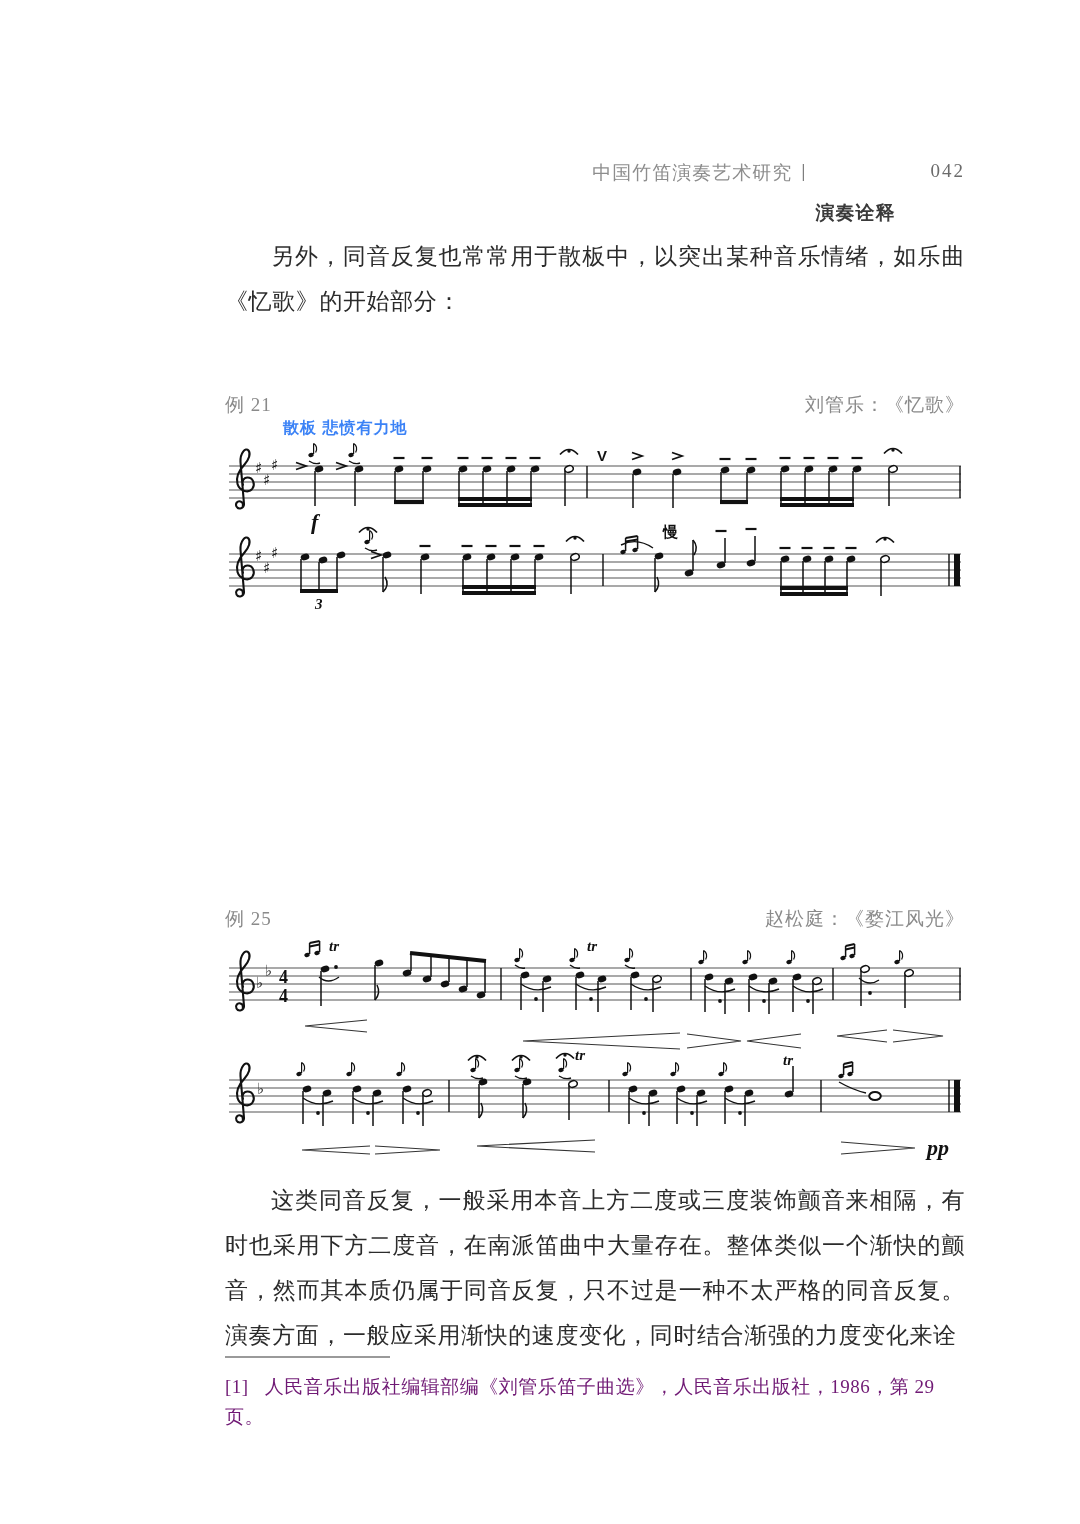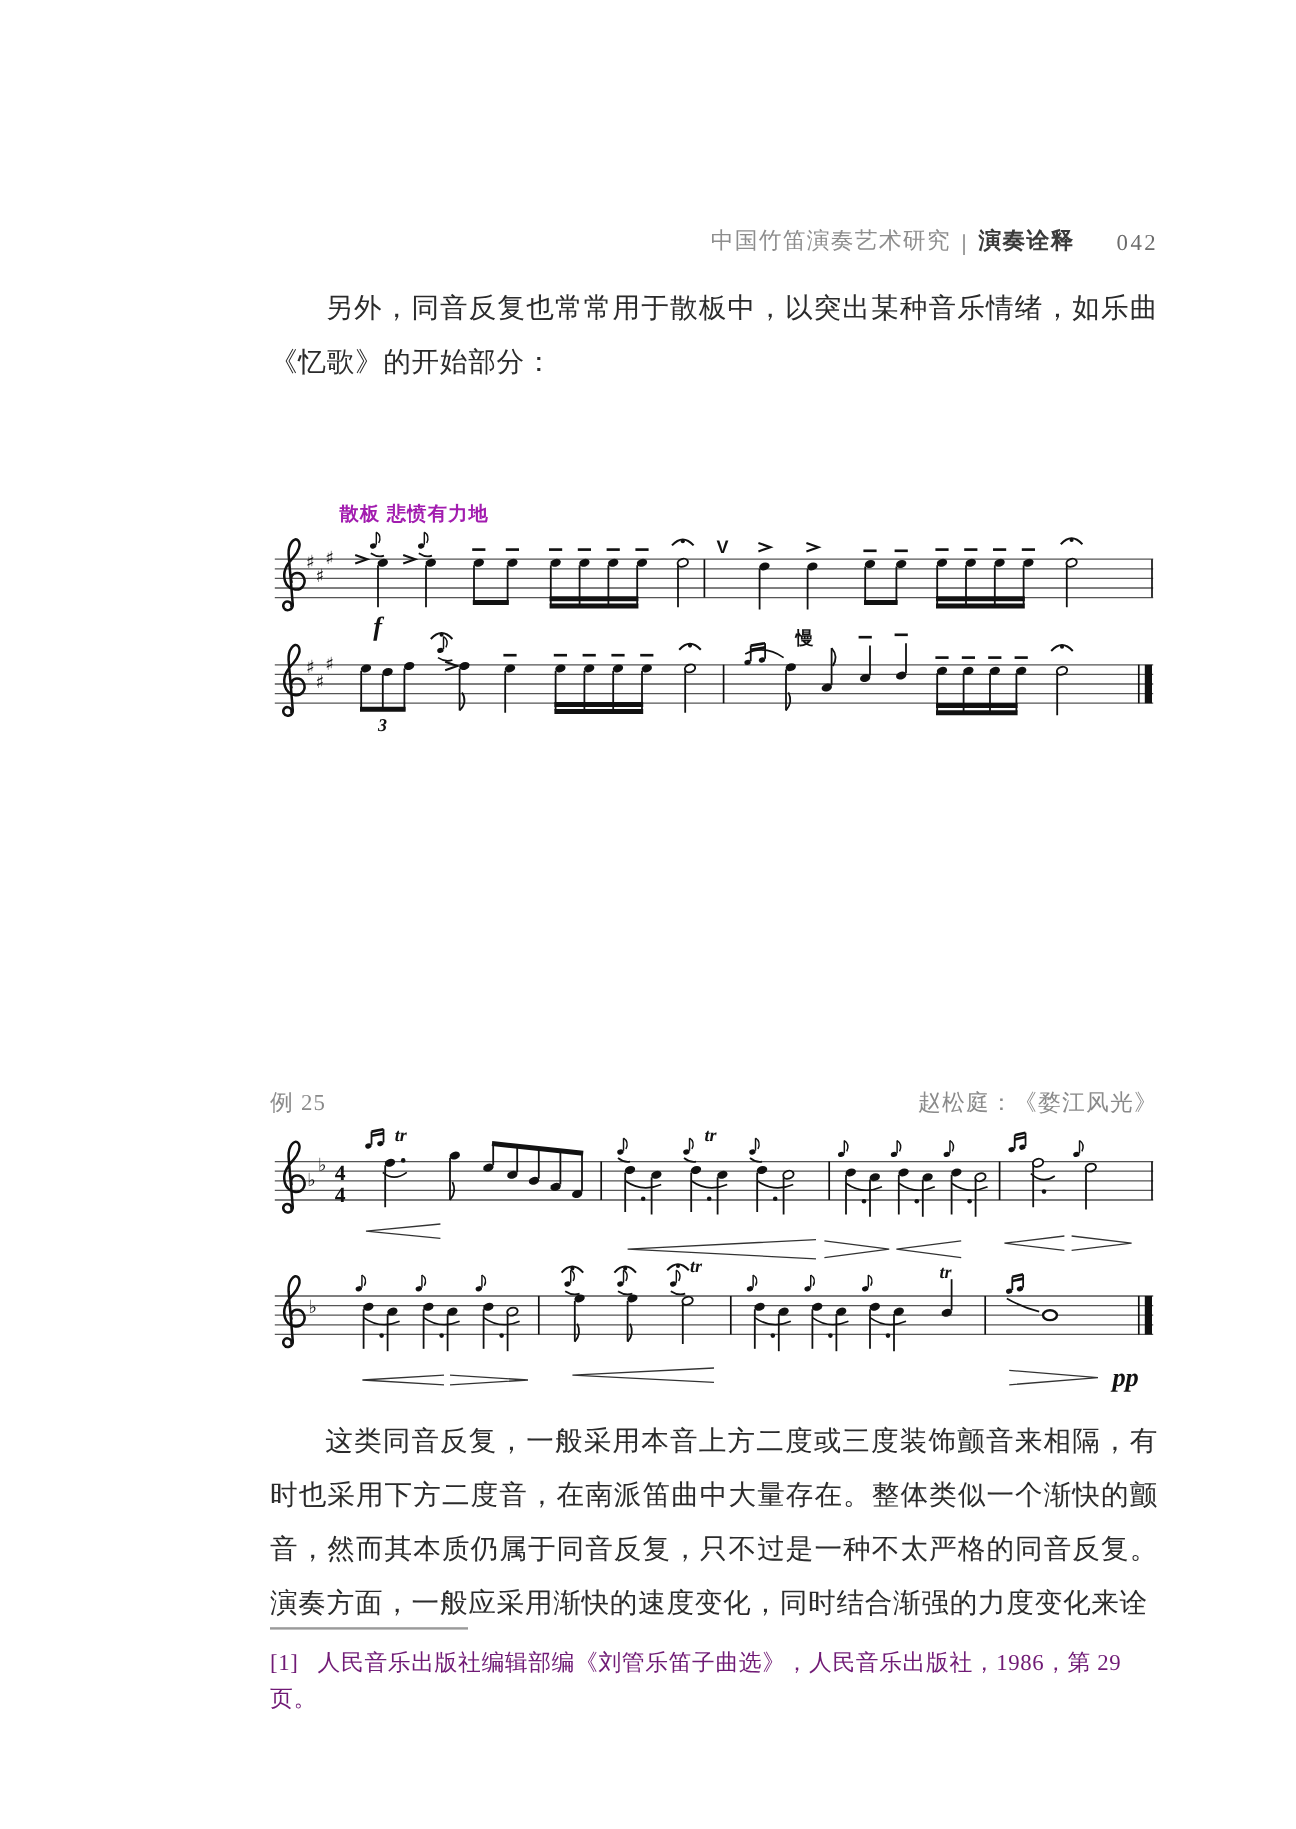--- a/index.html
+++ b/index.html
@@ -1,34 +1,34 @@
 <!DOCTYPE html>
 <html><head>
 <meta charset="utf-8">
 <style>
   html,body{margin:0;padding:0;background:#e8e8e8;}
   .page{position:relative;width:1080px;height:1524px;background:#ffffff;margin:0 auto;
         font-family:"Liberation Serif","DejaVu Serif",serif;color:#2b2b2b;overflow:hidden;}
   
-  .hdr{position:absolute;top:148px;right:115px;display:flex;align-items:flex-end;gap:9px;
+  .hdr{position:absolute;top:160px;right:115px;display:flex;align-items:flex-start;gap:9px;
        font-size:19px;color:#8d8d8d;letter-spacing:1px;}
   .hdr .sep{color:#3a3a3a;font-weight:bold;transform:scaleX(.6);display:inline-block;}
   .hdr .sect{color:#3a3a3a;font-weight:bold;margin-top:40px;}
   .hdr .pg{margin-left:26px;color:#6b6b6b;letter-spacing:2px;}
   
   .blk{position:absolute;left:225px;width:740px;}
   .blk p{margin:0;font-size:23px;line-height:45px;text-align:justify;letter-spacing:.6px;}
   .ind{text-indent:2em;}
   sup.ref{font-size:13px;vertical-align:super;color:#2b2b2b;}
   
   .cap{position:absolute;left:225px;width:740px;display:flex;justify-content:space-between;
        font-size:19px;color:#8a8a8a;letter-spacing:1px;}
   
   .score{position:absolute;left:225px;width:740px;}
-  .tempo{position:absolute;top:6px;left:58px;font-size:16px;font-weight:bold;color:#a21caf;
+  .tempo{position:absolute;top:6px;left:58px;font-size:16px;font-weight:bold;color:#3b82f6;
          font-family:"Liberation Sans","DejaVu Sans",sans-serif;letter-spacing:1px;}
   .sys{display:block;}
   
   .sl{stroke:#555;stroke-width:1.1;}
   .bl{stroke:#111;stroke-width:1.4;}
   .st{stroke:#111;stroke-width:1.5;fill:none;}
   .bm{stroke:#111;stroke-width:4.2;fill:none;}
   .bm2{stroke:#111;stroke-width:2.2;fill:none;}
   .ar{stroke:#111;stroke-width:1.4;fill:none;}
   .hp{stroke:#333;stroke-width:1.1;fill:none;}
@@ -100,20 +100,24 @@
     <span>中国竹笛演奏艺术研究</span>
     <span class="sep">|</span>
     <span class="sect">演奏诠释</span>
     <span class="pg">042</span>
   </div>
 
   <div class="blk" style="top:234px">
     <p class="ind">另外，同音反复也常常用于散板中，以突出某种音乐情绪，如乐曲《忆歌》的开始部分：</p>
   </div>
 
+  <div class="cap" style="top:392px">
+    <span>例 21</span>
+    <span>刘管乐：《忆歌》</span>
+  </div>
 
   <div class="score" style="top:412px;height:212px">
     <div class="tempo">散板 悲愤有力地</div>
     <svg class="sys" style="position:absolute;top:24px" width="740" height="100" viewBox="0 0 740 100">
       <use href="#staff"></use>
       <use href="#clef" x="6"></use>
       <text class="ks" x="30" y="37">♯</text>
       <text class="ks" x="38" y="49">♯</text>
       <text class="ks" x="46" y="34">♯</text>
 

